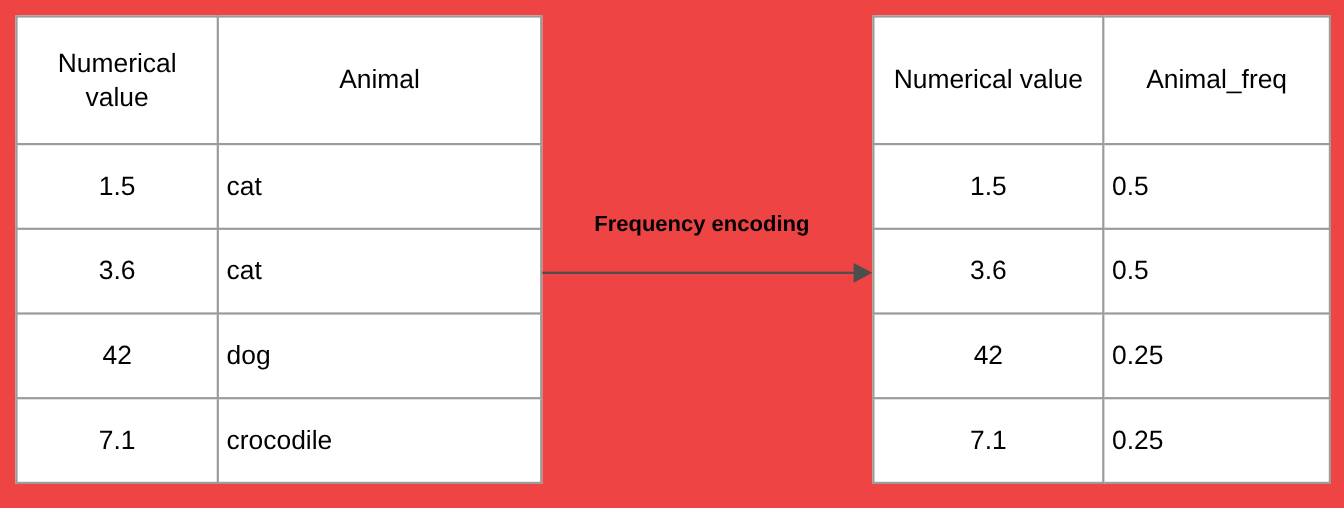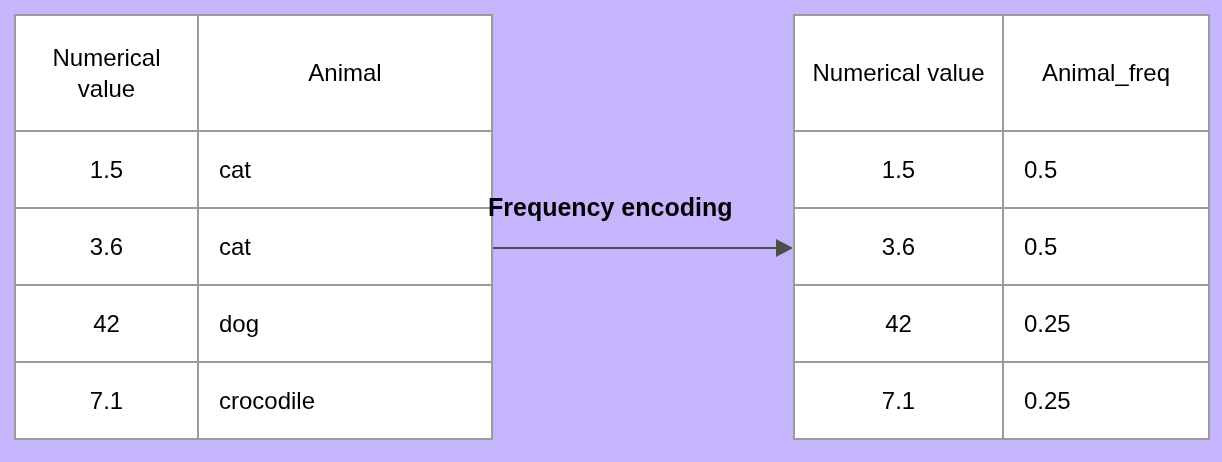--- a/index.html
+++ b/index.html
@@ -1,21 +1,21 @@
 <!DOCTYPE html>
 <html><head>
 <meta charset="utf-8">
 <style>
   * { margin: 0; padding: 0; box-sizing: border-box; }
   html, body { background: #ffffff; }
   .canvas {
     position: relative;
     width: 1222px;
     height: 462px;
-    background: #c4b5fd;
+    background: #ef4444;
     font-family: "Liberation Sans", sans-serif;
     color: #000000;
     overflow: hidden;
   }
   table.data-table {
     position: absolute;
     top: 14px;
     border-collapse: collapse;
     table-layout: fixed;
     background: #ffffff;
@@ -23,32 +23,32 @@
   table.data-table td {
     border: 2px solid #9b9b9b;
     font-size: 24px;
     line-height: 1.3;
     color: #000000;
     vertical-align: middle;
   }
   .header-row td { height: 116px; text-align: center; font-weight: normal; padding: 0 14px; }
   .body-row td { height: 77px; }
   td.num { text-align: center; border-radius: 18px; }
-  td.txt { text-align: left; padding-left: 20px; }
+  td.txt { text-align: left; padding-left: 7px; }
   #left-table { left: 14px; width: 479px; }
   #left-table col.c1 { width: 183px; }
   #right-table { left: 793px; width: 417px; }
   #right-table col.c1 { width: 209px; }
   .arrow-label {
     position: absolute;
     left: 488px;
     top: 193px;
     width: 300px;
-    text-align: left;
-    font-size: 25px;
+    text-align: center;
+    font-size: 20px;
     font-weight: bold;
     color: #000000;
     white-space: nowrap;
   }
   .arrow-line {
     position: absolute;
     left: 493px;
     top: 247px;
     width: 285px;
     height: 2px;

